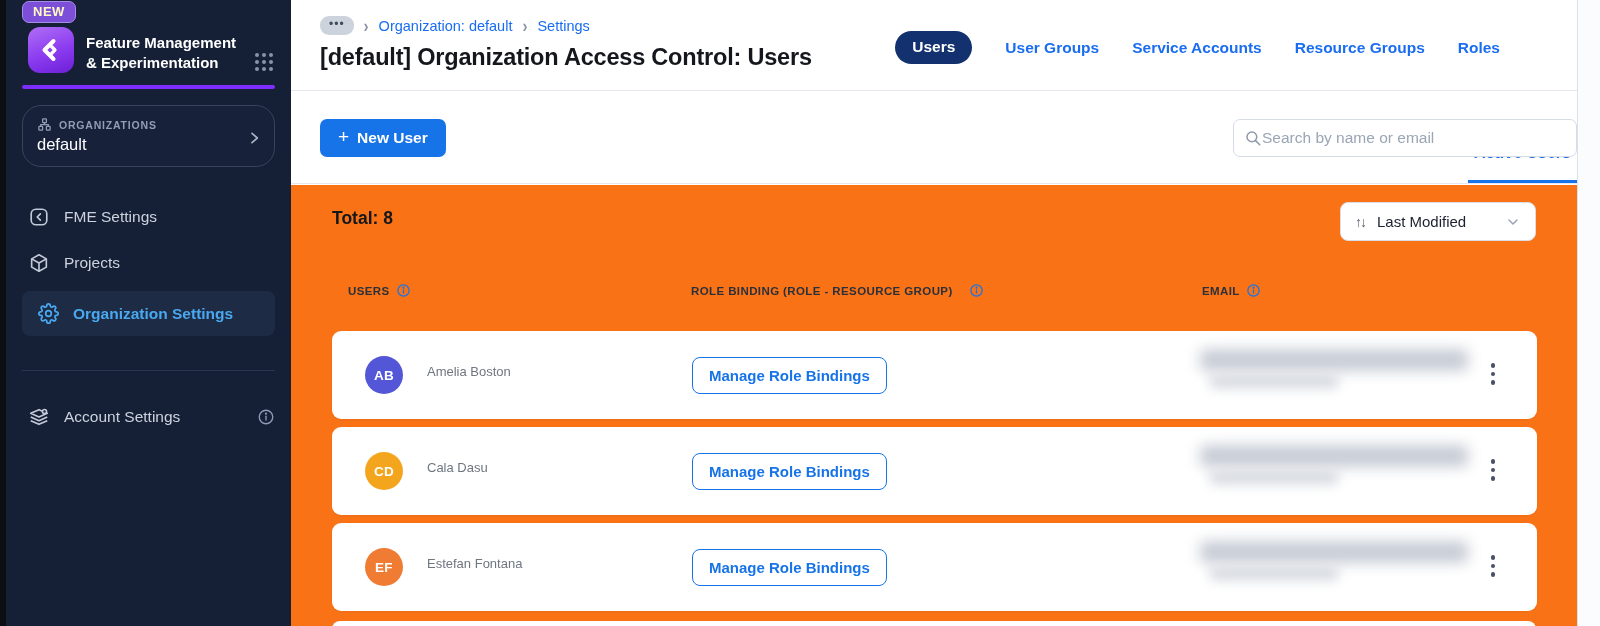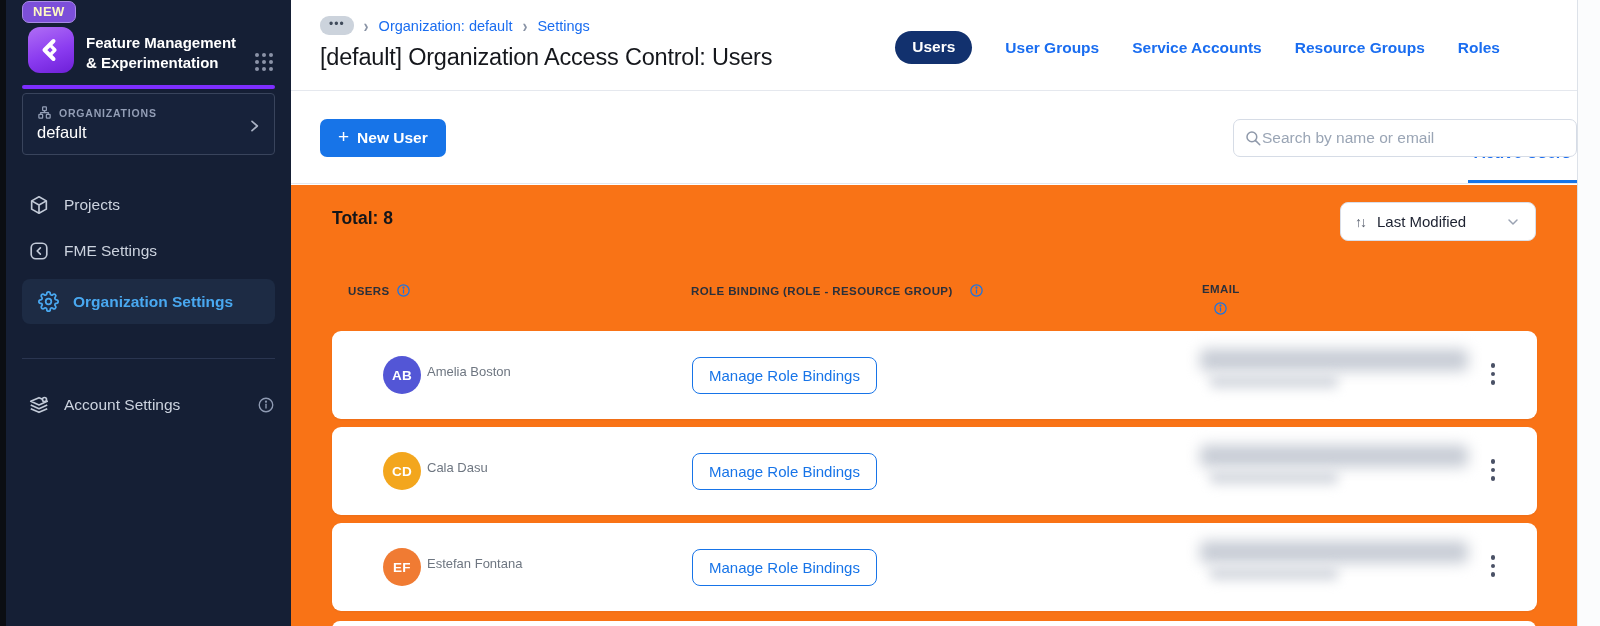--- a/index.html
+++ b/index.html
@@ -14,21 +14,21 @@
     background:#151f35; color:#cfd6e2; }
   .new-badge { position:absolute; left:16px; top:1px; background:#7c4fd9; border:1px solid #a98ae8;
     color:#fef9c3; font-size:13px; font-weight:700; padding:2px 10px 3px; border-radius:7px; letter-spacing:.5px;}
   .brand { display:flex; align-items:flex-end; padding:24px 16px 0 22px; }
   .brand-logo { width:46px; height:46px; border-radius:12px; flex:0 0 46px;
     background:linear-gradient(160deg,#b06ef5 0%, #8b3cf0 55%, #6d1fd8 100%);
     display:flex; align-items:center; justify-content:center; margin-top:3px;}
   .brand-name { font-size:15px; font-weight:700; color:#fff; line-height:20px; width:158px; margin-left:12px; }
   .apps-grid { margin-left:auto; margin-top:10px; }
   .brand-rule { height:4px; background:#7d2eff; margin:12px 16px 0 16px; border-radius:2px;}
-  .org-box { margin:4px 16px 0 16px; border:1px solid #39445c; border-radius:4px;
+  .org-box { margin:16px 16px 0 16px; border:1px solid #39445c; border-radius:19px;
     padding:11px 14px 12px 14px; position:relative; background:#17223a; cursor:pointer;}
   .org-label-row { display:flex; align-items:center; gap:7px; color:#939eb6; font-size:10.5px;
     font-weight:700; letter-spacing:.8px; }
   .org-value { color:#fff; font-size:16.5px; margin-top:3px; }
   .org-chevron { position:absolute; right:12px; top:24px; }
   .nav { margin-top:28px; }
   .nav-item { display:flex; align-items:center; gap:14px; padding:11px 16px 11px 22px;
     margin:2px 0; font-size:15.5px; color:#ccd3df; cursor:pointer; }
   .nav-item.active { background:#1d2b44; margin:6px 16px; padding:12px 16px; border-radius:8px;
     color:#49a8f0; font-weight:700; }
@@ -43,21 +43,21 @@
 
   
   .band-top { position:absolute; left:0; top:0; width:100%; height:91px; background:#fff;
     border-bottom:1px solid #e5e8ee; }
   .breadcrumb { position:absolute; left:29px; top:16px; display:flex; align-items:center; gap:10px;
     font-size:14.5px; }
   .crumb-ellipsis { background:#ccd3dc; color:#3f4a5a; border-radius:9px; padding:1px 9px 4px;
     font-size:12px; letter-spacing:1px; cursor:pointer; line-height:14px;}
   .crumb-sep { color:#8a94a6; font-size:15px; font-weight:700; transform:scaleY(1.2); }
   .crumb-link { color:#1a6df0; text-decoration:none; cursor:pointer; }
-  .page-title { position:absolute; left:29px; top:44px; font-size:23.5px; font-weight:400; color:#15171c;
+  .page-title { position:absolute; left:29px; top:44px; font-size:23.5px; font-weight:700; color:#15171c;
     letter-spacing:-.2px;}
   .header-tabs { position:absolute; right:77px; top:31px; display:flex; align-items:center; gap:33px; }
   .htab { color:#1a6df0; font-size:15.5px; font-weight:700; cursor:pointer; white-space:nowrap; }
   .htab.pill { background:#12316e; color:#fff; padding:7px 17px 8px; border-radius:17px; }
 
   
   .band-tools { position:absolute; left:0; top:92px; width:100%; height:92px; background:#fff;
     border-bottom:1px solid #e5e8ee; }
   .btn-new-user { position:absolute; left:29px; top:27px; background:#1774e8; color:#fff; border:none;
     border-radius:7px; height:38px; padding:0 18px; font-size:15.5px; font-weight:700; cursor:pointer;
@@ -80,31 +80,31 @@
   .sort-box { position:absolute; right:41px; top:17px; width:196px; height:39px; background:#fff;
     border:1px solid #d9dee8; border-radius:8px; display:flex; align-items:center; padding:0 14px;
     cursor:pointer; }
   .sort-arrows { color:#5a6170; font-size:14px; letter-spacing:-2px; margin-right:12px; }
   .sort-label { font-size:15px; color:#1c2130; }
   .sort-chevron { margin-left:auto; }
 
   .col-headers { position:absolute; left:0; top:98px; width:100%; font-size:11.5px; font-weight:700;
     color:#2b303b; letter-spacing:.4px; }
   .col { position:absolute; display:flex; align-items:center; gap:6px; white-space:nowrap; }
-  .col.users { left:57px; } .col.role { left:400px;gap:16px; } .col.email { left:911px;flex-direction:column; }
+  .col.users { left:57px; } .col.role { left:400px;gap:16px; } .col.email { left:911px; }
 
   .rows { position:absolute; left:41px; top:146px; width:1205px; }
   .row-card { position:relative; background:#fff; border-radius:9px; height:88px; margin-bottom:8px;
     box-shadow:0 1px 2px rgba(20,30,60,.05); }
-  .avatar { position:absolute; left:51px; top:25px; width:38px; height:38px; border-radius:50%;
+  .avatar { position:absolute; left:33px; top:25px; width:38px; height:38px; border-radius:50%;
     color:#fff; font-size:13.5px; font-weight:700; display:flex; align-items:center; justify-content:center;
     letter-spacing:.3px; }
   .user-name { position:absolute; left:95px; top:33px; font-size:13px; color:#6e7681; }
   .btn-manage { position:absolute; left:360px; top:26px; height:37px; padding:0 16px; background:#fff;
-    border:1.5px solid #1774e8; border-radius:8px; color:#1774e8; font-size:15px; font-weight:400;
+    border:1.5px solid #1774e8; border-radius:8px; color:#1774e8; font-size:15px; font-weight:700;
     cursor:pointer; font-family:"Liberation Sans", sans-serif; }
   .email-blur { position:absolute; left:868px; top:18px; width:290px; height:52px; }
   .email-blur .b1 { width:268px; height:22px; background:#c7ccd5; border-radius:5px; filter:blur(7px); }
   .email-blur .b2 { width:128px; height:13px; background:#d3d7de; border-radius:4px; filter:blur(6px);
     margin-top:4px; margin-left:10px;}
   .kebab { position:absolute; right:38px; top:28px; display:flex; flex-direction:column; gap:4px;
     cursor:pointer; padding:4px; }
   .kebab i { width:4.5px; height:4.5px; border-radius:50%; background:#4a5166; display:block; }
   .partial-card { position:absolute; left:41px; right:41px; top:436px; height:8px; background:#fff;
     border-radius:9px 9px 0 0; }
@@ -157,35 +157,35 @@
     <span class="org-chevron">
       <svg class="ic" width="16" height="16" viewBox="0 0 24 24" fill="none" stroke="#aab3c5" stroke-width="2.5" stroke-linecap="round" stroke-linejoin="round">
         <path d="M9 5l8 7-8 7"></path>
       </svg>
     </span>
   </div>
 
   <div class="nav">
     <div class="nav-item">
       <span>
+        <svg class="ic" width="22" height="22" viewBox="0 0 24 24" fill="none" stroke="#c2cad8" stroke-width="1.8" stroke-linecap="round" stroke-linejoin="round">
+          <rect x="3.5" y="3.5" width="17" height="17" rx="5"></rect>
+          <path d="M13.5 8.5 10 12l3.5 3.5"></path>
+        </svg>
+      </span>
+      <span>FME Settings</span>
+    </div>
+    <div class="nav-item">
+      <span>
         <svg class="ic" width="22" height="22" viewBox="0 0 24 24" fill="none" stroke="#c2cad8" stroke-width="1.8" stroke-linejoin="round">
           <path d="M12 3l8 4.5v9L12 21l-8-4.5v-9L12 3z"></path>
           <path d="M4 7.5l8 4.5 8-4.5M12 12v9"></path>
         </svg>
       </span>
       <span>Projects</span>
-    </div>
-    <div class="nav-item">
-      <span>
-        <svg class="ic" width="22" height="22" viewBox="0 0 24 24" fill="none" stroke="#c2cad8" stroke-width="1.8" stroke-linecap="round" stroke-linejoin="round">
-          <rect x="3.5" y="3.5" width="17" height="17" rx="5"></rect>
-          <path d="M13.5 8.5 10 12l3.5 3.5"></path>
-        </svg>
-      </span>
-      <span>FME Settings</span>
     </div>
     <div class="nav-item active">
       <span>
         <svg class="ic" width="21" height="21" viewBox="0 0 24 24" fill="none" stroke="#49a8f0" stroke-width="2" stroke-linecap="round" stroke-linejoin="round">
           <circle cx="12" cy="12" r="3.2"></circle>
           <path d="M19.4 15a1.7 1.7 0 0 0 .34 1.87l.06.06a2 2 0 1 1-2.83 2.83l-.06-.06a1.7 1.7 0 0 0-1.87-.34 1.7 1.7 0 0 0-1 1.55V21a2 2 0 1 1-4 0v-.09a1.7 1.7 0 0 0-1-1.55 1.7 1.7 0 0 0-1.87.34l-.06.06a2 2 0 1 1-2.83-2.83l.06-.06a1.7 1.7 0 0 0 .34-1.87 1.7 1.7 0 0 0-1.55-1H3a2 2 0 1 1 0-4h.09a1.7 1.7 0 0 0 1.55-1 1.7 1.7 0 0 0-.34-1.87l-.06-.06a2 2 0 1 1 2.83-2.83l.06.06a1.7 1.7 0 0 0 1.87.34h0a1.7 1.7 0 0 0 1-1.55V3a2 2 0 1 1 4 0v.09a1.7 1.7 0 0 0 1 1.55h0a1.7 1.7 0 0 0 1.87-.34l.06-.06a2 2 0 1 1 2.83 2.83l-.06.06a1.7 1.7 0 0 0-.34 1.87v0a1.7 1.7 0 0 0 1.55 1H21a2 2 0 1 1 0 4h-.09a1.7 1.7 0 0 0-1.51 1z"></path>
         </svg>
       </span>
       <span>Organization Settings</span>
     </div>

